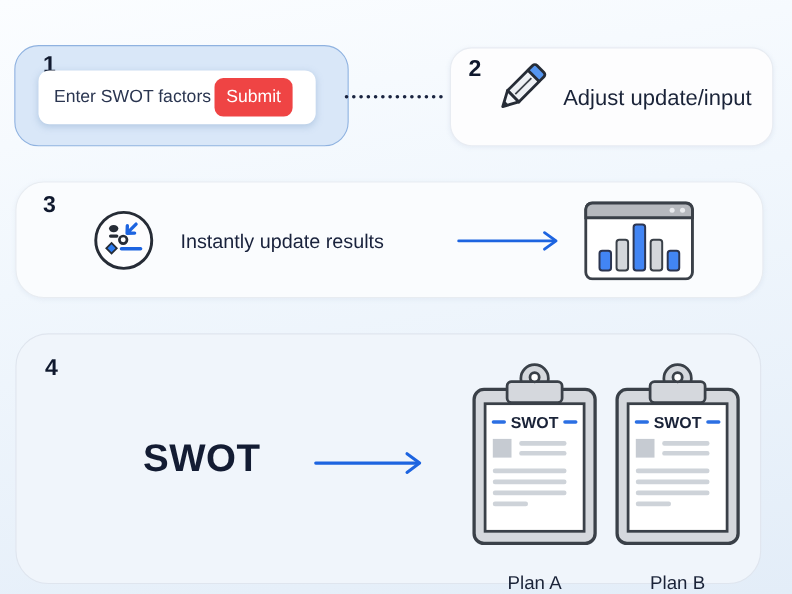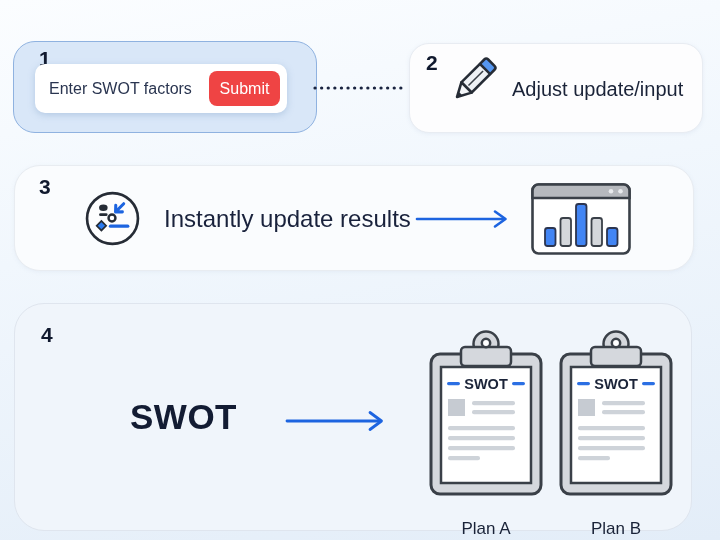--- a/index.html
+++ b/index.html
@@ -19,21 +19,21 @@
   }
   
   .card1{
     left:13px; top:41px; width:304px; height:92px;
     background:#d9e7f8; border:1.5px solid #8fb2e0; border-radius:22px;
   }
   .input-row{
     position:absolute; left:21px; top:22px; width:252px; height:49px;
     background:#ffffff; border-radius:10px;
     box-shadow:0 2px 7px rgba(110,145,190,.35);
-    display:flex; align-items:center; padding:0 7px 0 14px;
+    display:flex; align-items:center; padding:0 21px 0 14px;
   }
   .swot-input{
     flex:1; border:none; outline:none; background:transparent;
     font-family:inherit; font-size:16px; color:#2a3550; min-width:0;
   }
   .submit-btn{
     flex:0 0 auto; width:71px; height:35px; border:none; border-radius:8px;
     background:#ef4444; color:#ffffff; font-family:inherit; font-size:16px;
     cursor:pointer;
   }
@@ -52,21 +52,21 @@
   }
   
   .card3{
     left:14px; top:165px; width:680px; height:106px;
     background:#fafcfe; border:1px solid #e8ecf1; border-radius:26px;
     box-shadow:0 1px 4px rgba(140,160,190,.10);
   }
   .update-icon-wrap{ position:absolute; left:69px; top:24px; }
   .card3-label{
     position:absolute; left:149px; top:0; height:106px;
-    display:flex; align-items:center; font-size:24px; font-weight:500; color:#19223c;
+    display:flex; align-items:center; font-size:18px; font-weight:500; color:#19223c;
   }
   .card3-arrow{ position:absolute; left:399px; top:42px; }
   .chart-window-wrap{ position:absolute; left:516px; top:17px; }
   
   .card4{
     left:14px; top:303px; width:678px; height:228px;
     background:#f0f5fb; border:1px solid #dfe5ee; border-radius:30px;
   }
   .swot-big{
     position:absolute; left:115px; top:93px;

